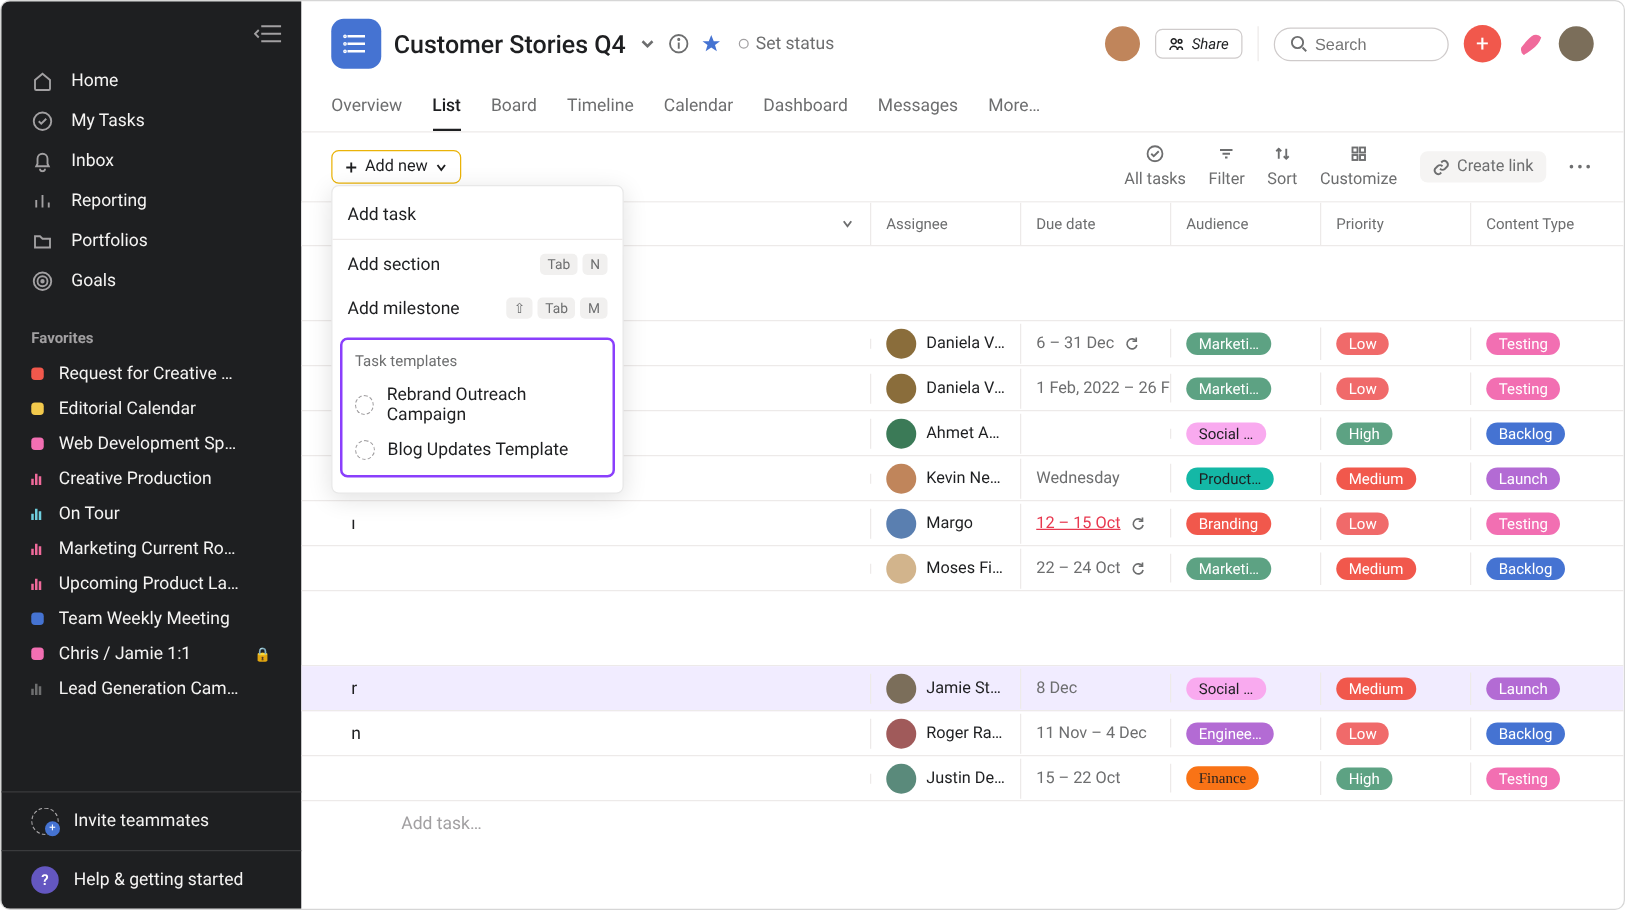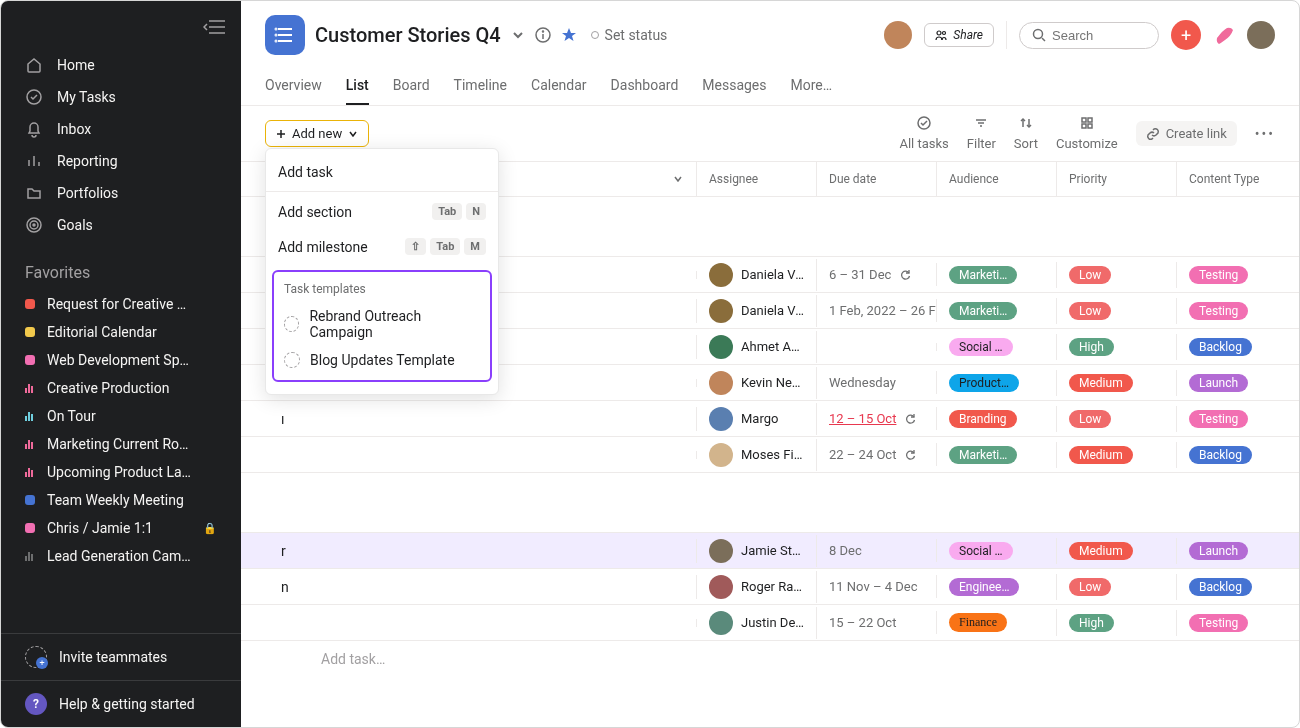--- a/index.html
+++ b/index.html
@@ -6,21 +6,21 @@
 body { font-family: -apple-system, BlinkMacSystemFont, "Segoe UI", Roboto, Helvetica, Arial, sans-serif; font-size: 14px; color: #1e1f21; background: #fff; width: 1300px; height: 728px; overflow: hidden; position: relative; }
 .app { display: flex; width: 100%; height: 100%; border: 1px solid #d6d6d6; border-radius: 8px; overflow: hidden; }
 
 
 .sidebar { width: 240px; background: #1e1f21; color: #f5f4f3; display: flex; flex-direction: column; flex-shrink: 0; }
 .sidebar-top { padding: 18px 16px 10px; display: flex; justify-content: flex-end; }
 .collapse-btn { color: #a2a0a2; cursor: pointer; }
 .nav-list { list-style: none; padding: 4px 0; }
 .nav-item { display: flex; align-items: center; gap: 14px; padding: 7px 24px; cursor: pointer; color: #f5f4f3; }
 .nav-icon { width: 18px; height: 18px; display: inline-flex; align-items: center; justify-content: center; color: #a2a0a2; flex-shrink: 0; }
-.section-label { font-size: 16px; font-weight: 400; color: #a2a0a2; padding: 18px 24px 8px; }
+.section-label { font-size: 12px; font-weight: 700; color: #a2a0a2; padding: 18px 24px 8px; }
 .fav-item { display: flex; align-items: center; gap: 12px; padding: 6px 24px; cursor: pointer; color: #f5f4f3; white-space: nowrap; overflow: hidden; }
 .fav-dot { width: 10px; height: 10px; border-radius: 3px; flex-shrink: 0; }
 .fav-bars { width: 10px; height: 10px; display: flex; align-items: flex-end; gap: 1px; flex-shrink: 0; }
 .fav-bars span { width: 2px; background: currentColor; }
 .fav-label { overflow: hidden; text-overflow: ellipsis; }
 .lock-icon { margin-left: auto; color: #a2a0a2; font-size: 11px; }
 .sidebar-footer { margin-top: auto; }
 .invite-row, .help-row { display: flex; align-items: center; gap: 12px; padding: 12px 24px; cursor: pointer; color: #f5f4f3; }
 .invite-row { border-top: 1px solid #3a3b3d; }
 .help-row { border-top: 1px solid #3a3b3d; }
@@ -60,21 +60,21 @@
 .add-new-btn { display: inline-flex; align-items: center; gap: 6px; border: 1px solid #eab308; padding: 5px 10px; border-radius: 6px; font-size: 13px; cursor: pointer; }
 .toolbar-right { margin-left: auto; display: flex; align-items: center; gap: 18px; }
 .tool-btn { display: inline-flex; align-items: center; gap: 6px; color: #6d6e6f; font-size: 13px; cursor: pointer; flex-direction: column; }
 .create-link-btn { display: inline-flex; align-items: center; gap: 6px; background: #f5f4f3; border-radius: 6px; padding: 5px 10px; color: #6d6e6f; font-size: 13px; cursor: pointer; }
 .more-dots { color: #6d6e6f; cursor: pointer; letter-spacing: 2px; }
 
 
 .dropdown { position: absolute; top: 42px; left: 24px; width: 234px; background: #fff; border: 1px solid #e8e8e8; border-radius: 6px; box-shadow: 0 4px 20px rgba(0,0,0,0.12); padding: 6px 0; z-index: 20; }
 .dd-item { display: flex; align-items: center; justify-content: space-between; padding: 9px 12px; cursor: pointer; font-size: 14px; }
 .dd-sep { height: 1px; background: #edeae9; margin: 2px 0; }
-.kbd-group { display: flex; gap: 4px; font-weight: bold; }
+.kbd-group { display: flex; gap: 4px; }
 .kbd { background: #f1f0ef; border-radius: 4px; padding: 2px 6px; font-size: 11px; color: #6d6e6f; font-family: inherit; }
 .dd-templates { border: 2px solid #8a3ffc; border-radius: 6px; margin: 6px; padding: 6px 0; }
 .dd-section-label { font-size: 12px; color: #6d6e6f; padding: 4px 10px 6px; }
 .tmpl-item { display: flex; align-items: center; gap: 10px; padding: 6px 10px; cursor: pointer; }
 .tmpl-icon { width: 16px; height: 16px; border: 1.5px dashed #a2a0a2; border-radius: 50%; }
 
 
 .table-wrap { flex: 1; overflow: auto; position: relative; }
 .col-headers { display: flex; border-bottom: 1px solid #edeae9; font-size: 12px; color: #6d6e6f; background:#fff; }
 .col { padding: 10px 12px; border-right: 1px solid #edeae9; display:flex; align-items:center; gap:6px;}
@@ -510,21 +510,21 @@
               <span class="task-text"></span>
             </div>
             <div class="cell cell-assignee">
               <span class="avatar av3" style="width:24px;height:24px"></span>
               <span class="assignee-name">Kevin New…</span>
             </div>
             <div class="cell cell-due">
               <span>Wednesday</span>
             </div>
             <div class="cell cell-aud">
-              <span class="pill" style="background:#0ea5e9;color:#1e1f21;">Product…</span>
+              <span class="pill" style="background:#14b8a6;color:#1e1f21;">Product…</span>
             </div>
             <div class="cell cell-pri">
               <span class="pill" style="background:#f1584c">Medium</span>
             </div>
             <div class="cell cell-ct">
               <span class="pill" style="background:#b36bd4">Launch</span>
             </div>
           </div>
           <div class="row">
             <div class="cell cell-task">

